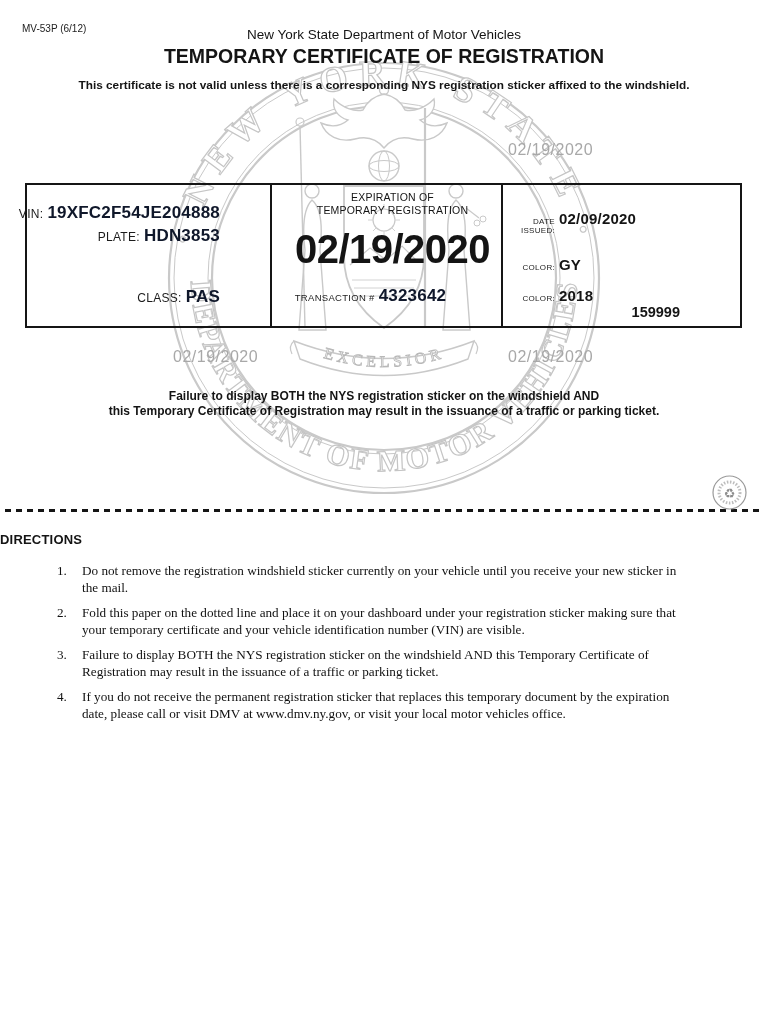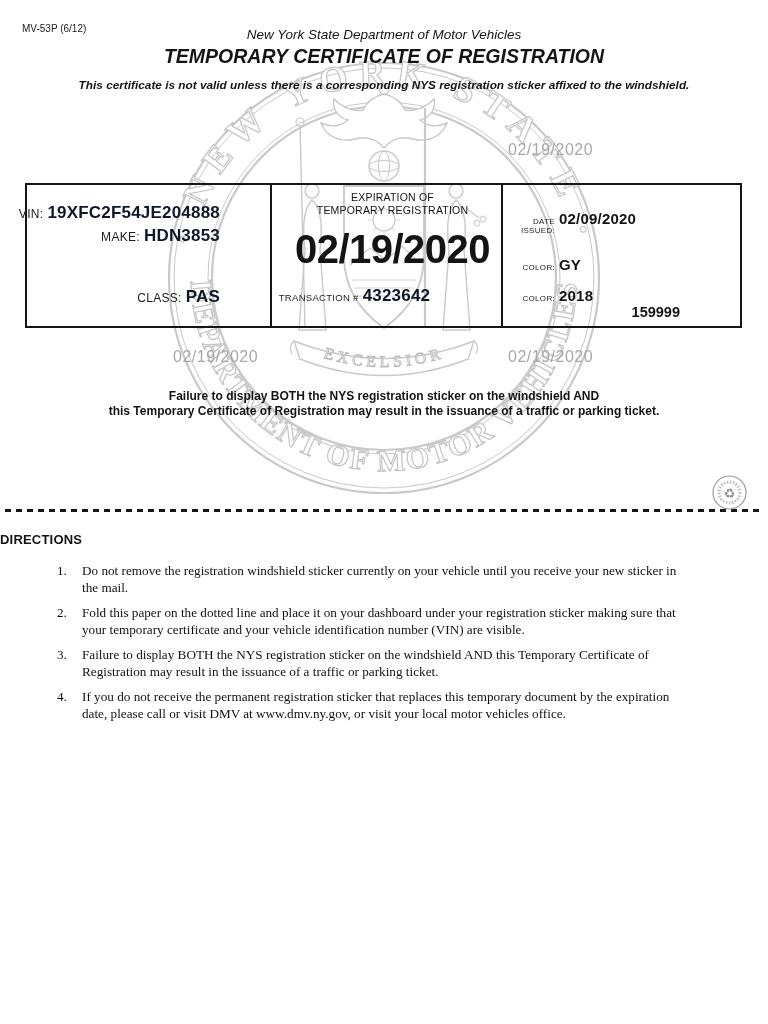--- a/index.html
+++ b/index.html
@@ -10,21 +10,21 @@
 
   
   #seal-svg { left:166px; top:60px; width:436px; height:436px; z-index:0; }
   .wm-date { color:#a8a8a8; font-size:16px; letter-spacing:.5px; z-index:1; }
   #wm-date-top   { left:508px; top:141px; }
   #wm-date-left  { left:173px; top:348px; }
   #wm-date-right { left:508px; top:348px; }
 
   
   #form-number { left:22px; top:23px; font-size:10px; color:#222; z-index:2;text-align:right; }
-  .center-line { left:0; width:768px; text-align:center; z-index:2;font-style:italic; }
+  .center-line { left:0; width:768px; text-align:center; z-index:2; }
   #agency   { top:27px; font-size:13.5px; }
   #doc-title{ top:45px; font-size:19.5px; font-weight:bold; }
   #validity { top:78px; font-size:11.8px; font-weight:bold; }
 
   
   #cert-box { left:25px; top:183px; width:717px; height:145px; border:2px solid #151515; z-index:2; }
   .vdiv { position:absolute; top:0; bottom:0; width:2px; background:#151515; }
   #vdiv-1 { left:243px; } #vdiv-2 { left:474px; }
   .cell { position:absolute; top:0; bottom:0; }
   #cell-left  { left:0;     width:243px; }
@@ -34,21 +34,21 @@
   .fld { position:absolute; white-space:nowrap; }
   .lbl { font-size:12px; letter-spacing:.3px; color:#1c1c1c; margin-right:4px; }
   .val { font-size:17px; font-weight:bold; letter-spacing:.2px; color:#0f172a; }
 
   #row-vin   { top:18px;  right:50px; }
   #row-plate { top:41px;  right:50px; }
   #row-class { top:102px; right:50px; }
 
   #exp-heading { position:absolute; top:6px; left:0; width:100%; font-size:10.5px; line-height:12.5px; letter-spacing:.2px; }
   #exp-date { position:absolute; top:42px; left:0; width:100%; font-size:40px; font-weight:bold; letter-spacing:-.5px; }
-  #row-trans { position:absolute; top:101px; left:0; width:100%; padding-right:76px; }
+  #row-trans { position:absolute; top:101px; left:16px; width:100%; padding-right:76px; }
   #row-trans .lbl { font-size:9.5px; }
 
   .r-row { position:absolute; left:0; display:flex; align-items:baseline; width:100%; }
   .r-lbl { width:52px; text-align:right; font-size:8px; letter-spacing:.3px; color:#1c1c1c; flex:none; }
   .r-val { margin-left:4px; font-size:15px; font-weight:bold; letter-spacing:.2px; }
   #row-issued { top:25px; } #row-make { top:41px; } #row-color { top:71px; } #row-year { top:102px; }
   #control-number { position:absolute; top:119px; right:64px; font-size:14.5px; font-weight:bold; }
 
   
   #warning { left:0; top:389px; width:768px; text-align:center; font-size:12px; font-weight:bold; line-height:15px; z-index:2; }
@@ -152,21 +152,21 @@
 <div id="agency" class="abs center-line">New York State Department of Motor Vehicles</div>
 <div id="doc-title" class="abs center-line">TEMPORARY CERTIFICATE OF REGISTRATION</div>
 <div id="validity" class="abs center-line">This certificate is not valid unless there is a corresponding NYS registration sticker affixed to the windshield.</div>
 
 <div id="cert-box" class="abs">
   <div id="cell-left" class="cell">
     <div id="row-vin" class="fld">
       <span class="lbl">VIN:</span><span class="val">19XFC2F54JE204888</span>
     </div>
     <div id="row-plate" class="fld">
-      <span class="lbl">MAKE:</span><span class="val">HDN3853</span>
+      <span class="lbl">PLATE:</span><span class="val">HDN3853</span>
     </div>
     <div id="row-class" class="fld">
       <span class="lbl">CLASS:</span><span class="val">PAS</span>
     </div>
   </div>
 
   <div id="vdiv-1" class="vdiv"></div>
 
   <div id="cell-mid" class="cell">
     <div id="exp-heading">

